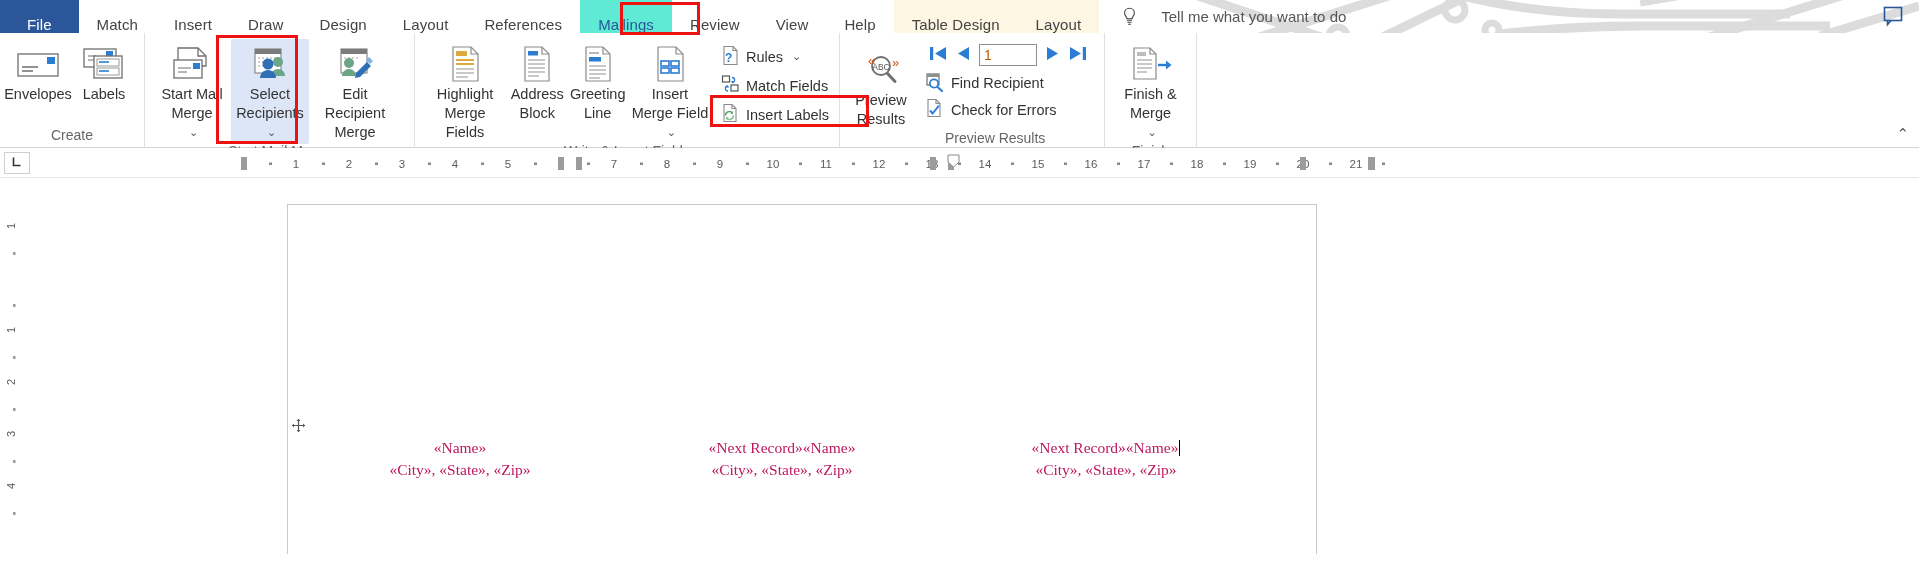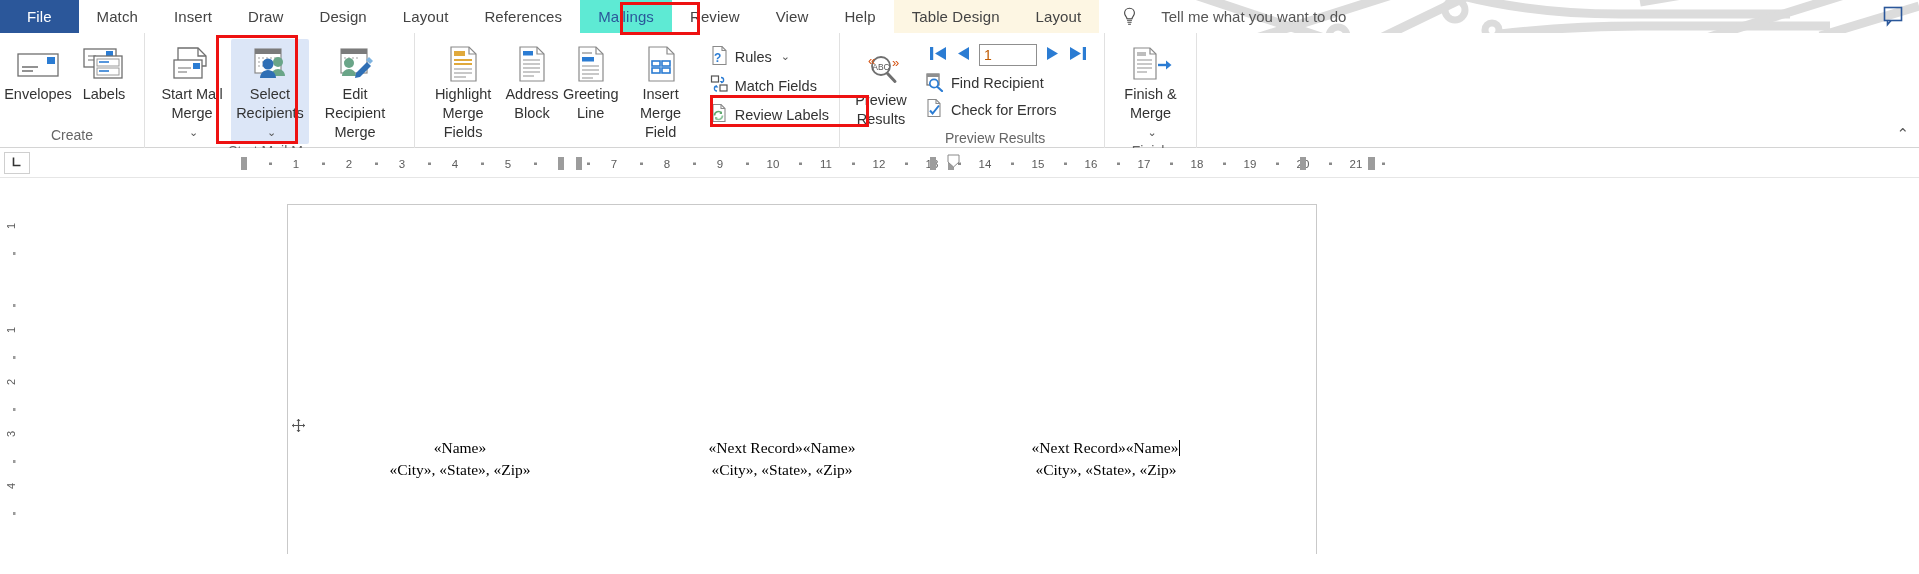--- a/index.html
+++ b/index.html
@@ -16,21 +16,21 @@
     background: #ffffff;
     display: flex;
     align-items: stretch;
     overflow: hidden;
   }
   .tabbar-bg {
     position: absolute; inset: 0;
     overflow: hidden; pointer-events: none;
   }
   .tab {
-    display: flex; align-items: center; justify-content: center;
+    display: flex; align-items: flex-end; justify-content: center;
     padding: 0 18px;
     font-size: 15px; color: #444444;
     position: relative; z-index: 2;
     white-space: nowrap;
     letter-spacing: .1px;
   }
   .tab.file {
     background: #2b579a; color: #ffffff;
     padding: 0 27px;
     font-size: 15px;
@@ -158,21 +158,21 @@
   }
   .tablehandle {
     position: absolute; left: 291px; top: 240px;
     width: 15px; height: 15px;
     z-index: 6;
   }
   .labelcell {
     position: absolute;
     text-align: center;
     font-size: 15.5px;
-    color: #000000;
+    color: #be185d;
     line-height: 22px;
     font-family: "Liberation Serif", serif;
     white-space: nowrap;
   }
   .caret {
     display: inline-block; width: 1px; height: 16px;
     background: #000; vertical-align: -3px; margin-left: 1px;
   }
 </style>
 </head>
@@ -441,21 +441,21 @@
           <span>
             <svg width="19" height="21" viewBox="0 0 19 21">
                 <path d="M3 1.5h8l4 4v13H3z" fill="#fff" stroke="#8a8a8a" stroke-width="1.1"></path>
                 <path d="M11 1.5v4h4" fill="none" stroke="#8a8a8a" stroke-width="1.1"></path>
                 <path d="M4.5 12.5a4 4 0 0 1 7-2.6" fill="none" stroke="#5fa86f" stroke-width="1.7"></path>
                 <path d="M12 8.2v2.8H9.3z" fill="#5fa86f"></path>
                 <path d="M12.5 12.5a4 4 0 0 1-7 2.6" fill="none" stroke="#8bc49a" stroke-width="1.7"></path>
                 <path d="M5 16.8V14h2.7z" fill="#8bc49a"></path>
               </svg>
           </span>
-          <span>Review Labels</span>
+          <span>Insert Labels</span>
         </div>
       </div>
     </div>
     <div class="rgroup-label">Write &amp; Insert Fields</div>
   </div>
 
   <div class="rgroup" style="width:265px;">
     <div class="rgroup-body" style="padding-left:8px;">
       <div class="bigbtn narrow" style="margin-top:6px;">
         <span class="ico">

